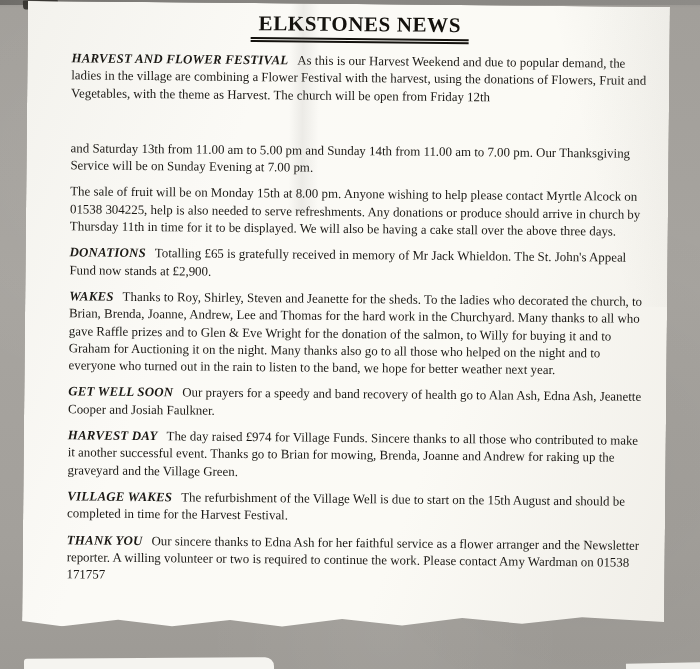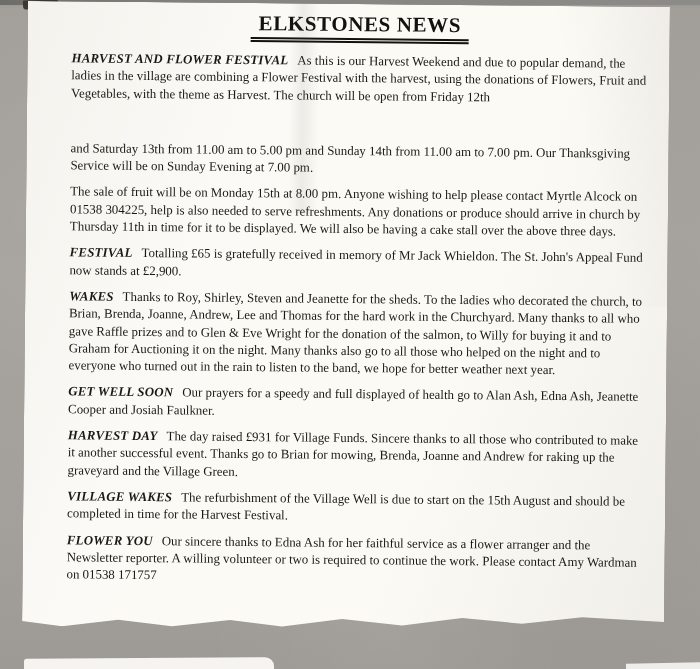--- a/index.html
+++ b/index.html
@@ -88,30 +88,30 @@
   <div class="paper">
 
     <h1 class="title">ELKSTONES NEWS</h1>
 
     <p class="para"><span class="head">HARVEST AND FLOWER FESTIVAL</span><span>As this is our Harvest Weekend and due to popular demand, the ladies in the village are combining a Flower Festival with the harvest, using the donations of Flowers, Fruit and Vegetables, with the theme as Harvest.  The church will be open from Friday 12th</span></p>
 
     <p class="para gap-large"><span>and Saturday 13th from 11.00 am to 5.00 pm and Sunday 14th from 11.00 am to 7.00 pm.  Our Thanksgiving Service will be on Sunday Evening at 7.00 pm.</span></p>
 
     <p class="para"><span>The sale of fruit will be on Monday 15th at 8.00 pm.  Anyone wishing to help please contact Myrtle Alcock on 01538 304225, help is also needed to serve refreshments.  Any donations or produce should arrive in church by Thursday 11th in time for it to be displayed.  We will also be having a cake stall over the above three days.</span></p>
 
-    <p class="para"><span class="head">FESTIVAL</span><span>Totalling £65 is gratefully received in memory of Mr Jack Whieldon.  The St. John's Appeal Fund now stands at £2,900.</span></p>
+    <p class="para"><span class="head">DONATIONS</span><span>Totalling £65 is gratefully received in memory of Mr Jack Whieldon.  The St. John's Appeal Fund now stands at £2,900.</span></p>
 
     <p class="para"><span class="head">WAKES</span><span>Thanks to Roy, Shirley, Steven and Jeanette for the sheds.  To the ladies who decorated the church, to Brian, Brenda, Joanne, Andrew, Lee and Thomas for the hard work in the Churchyard.  Many thanks to all who gave Raffle prizes and to Glen &amp; Eve Wright for the donation of the salmon, to Willy for buying it and to Graham for Auctioning it on the night.  Many thanks also go to all those who helped on the night and to everyone who turned out in the rain to listen to the band, we hope for better weather next year.</span></p>
 
-    <p class="para"><span class="head">GET WELL SOON</span><span>Our prayers for a speedy and full displayed of health go to Alan Ash, Edna Ash, Jeanette Cooper and Josiah Faulkner.</span></p>
+    <p class="para"><span class="head">GET WELL SOON</span><span>Our prayers for a speedy and band recovery of health go to Alan Ash, Edna Ash, Jeanette Cooper and Josiah Faulkner.</span></p>
 
-    <p class="para"><span class="head">HARVEST DAY</span><span>The day raised £931 for Village Funds.  Sincere thanks to all those who contributed to make it another successful event.  Thanks go to Brian for mowing, Brenda, Joanne and Andrew for raking up the graveyard and the Village Green.</span></p>
+    <p class="para"><span class="head">HARVEST DAY</span><span>The day raised £974 for Village Funds.  Sincere thanks to all those who contributed to make it another successful event.  Thanks go to Brian for mowing, Brenda, Joanne and Andrew for raking up the graveyard and the Village Green.</span></p>
 
     <p class="para"><span class="head">VILLAGE WAKES</span><span>The refurbishment of the Village Well is due to start on the 15th August and should be completed in time for the Harvest Festival.</span></p>
 
-    <p class="para"><span class="head">FLOWER YOU</span><span>Our sincere thanks to Edna Ash for her faithful service as a flower arranger and the Newsletter reporter.  A willing volunteer or two is required to continue the work.  Please contact Amy Wardman on 01538 171757</span></p>
+    <p class="para"><span class="head">THANK YOU</span><span>Our sincere thanks to Edna Ash for her faithful service as a flower arranger and the Newsletter reporter.  A willing volunteer or two is required to continue the work.  Please contact Amy Wardman on 01538 171757</span></p>
 
   </div>
 
   <div class="next-page-left"></div>
   <div class="next-page-right"></div>
 
 </div>
 
 </body></html>

